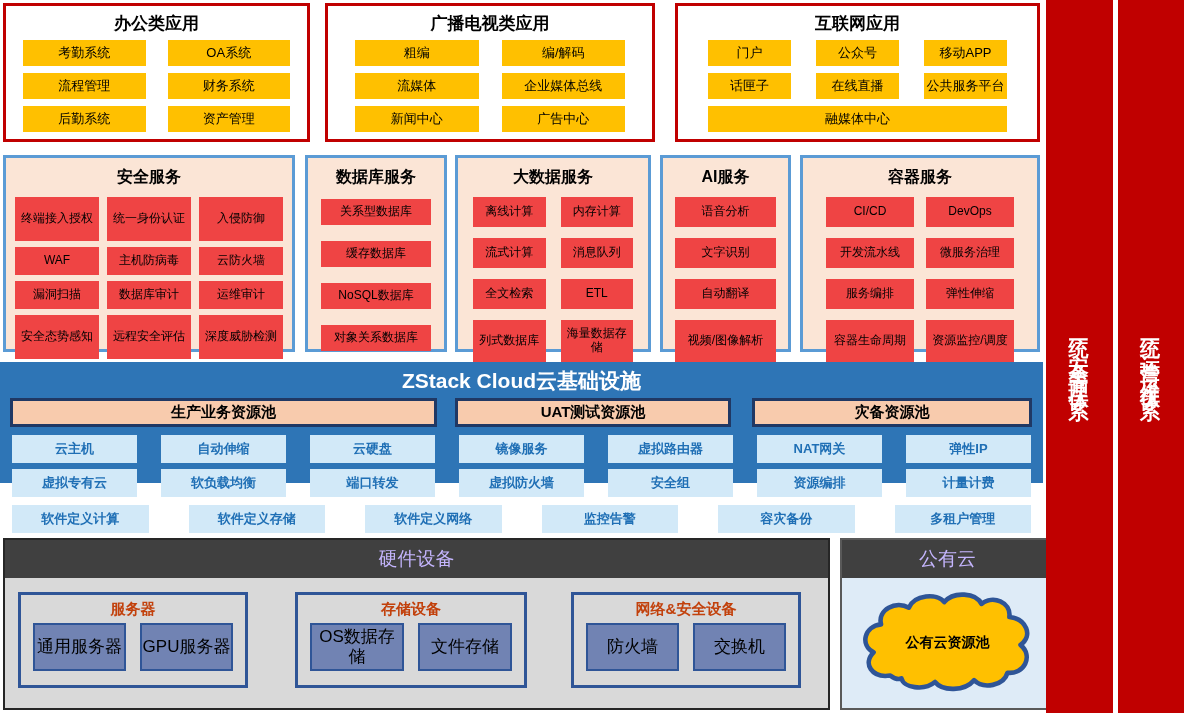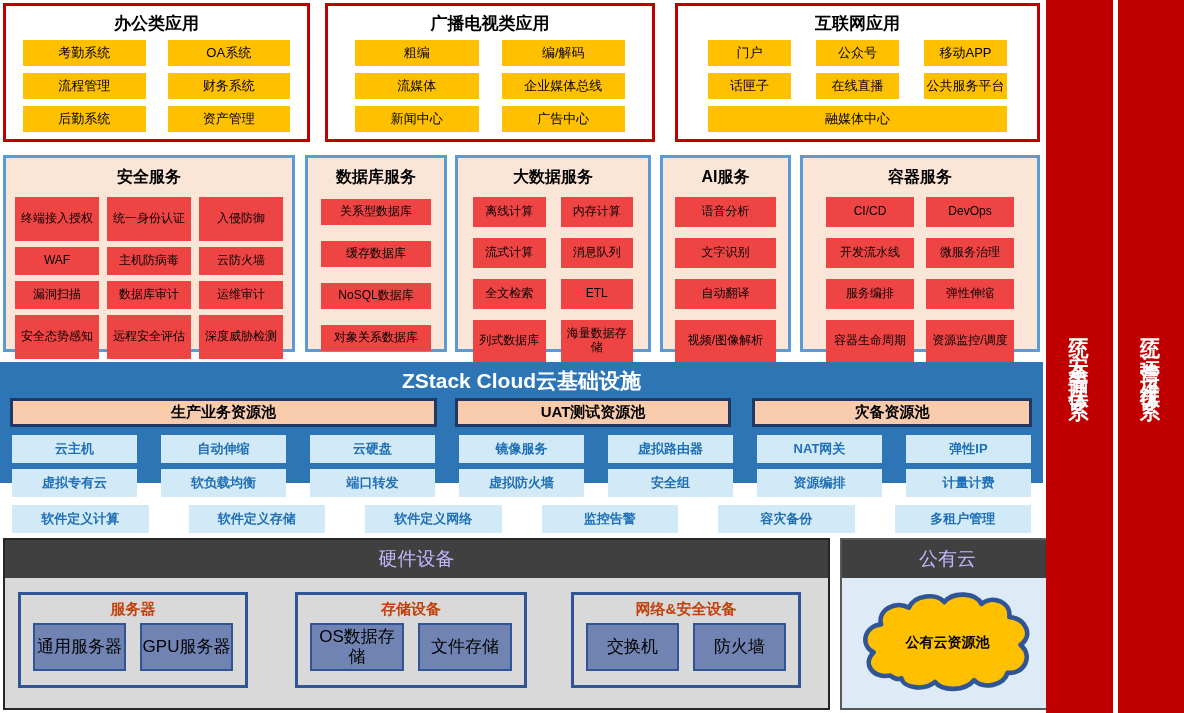--- a/index.html
+++ b/index.html
@@ -247,22 +247,22 @@
       <div class="hw-group" id="hw-g1">
         <div class="group-title">存储设备</div>
         <div class="grid">
             <div class="btn slate-btn">OS数据存储</div>
             <div class="btn slate-btn">文件存储</div>
           </div>
       </div>
       <div class="hw-group" id="hw-g2">
         <div class="group-title">网络&amp;安全设备</div>
         <div class="grid">
+            <div class="btn slate-btn">防火墙</div>
             <div class="btn slate-btn">交换机</div>
-            <div class="btn slate-btn">防火墙</div>
           </div>
       </div>
     </div>
   </div>
 
   <div id="public-cloud">
     <div class="dark-header">公有云</div>
     <div id="cloud-wrap">
       <svg width="186" height="118" viewBox="0 0 200 120">
         <path d="M 38,95

